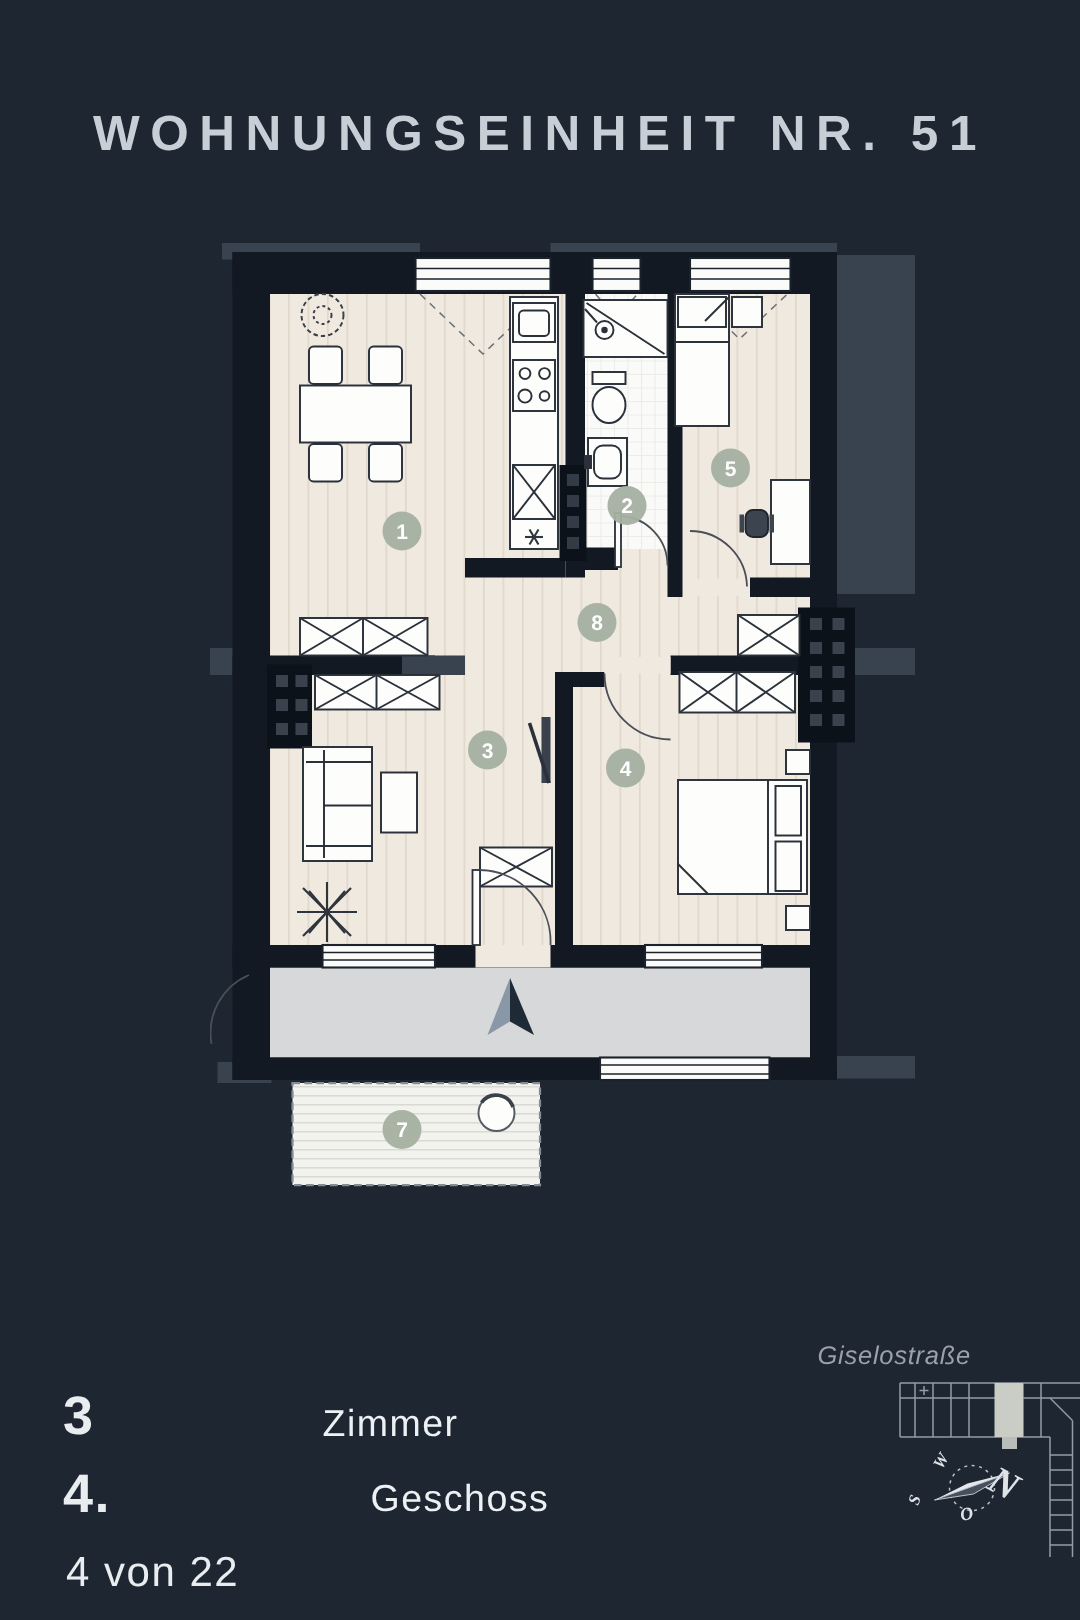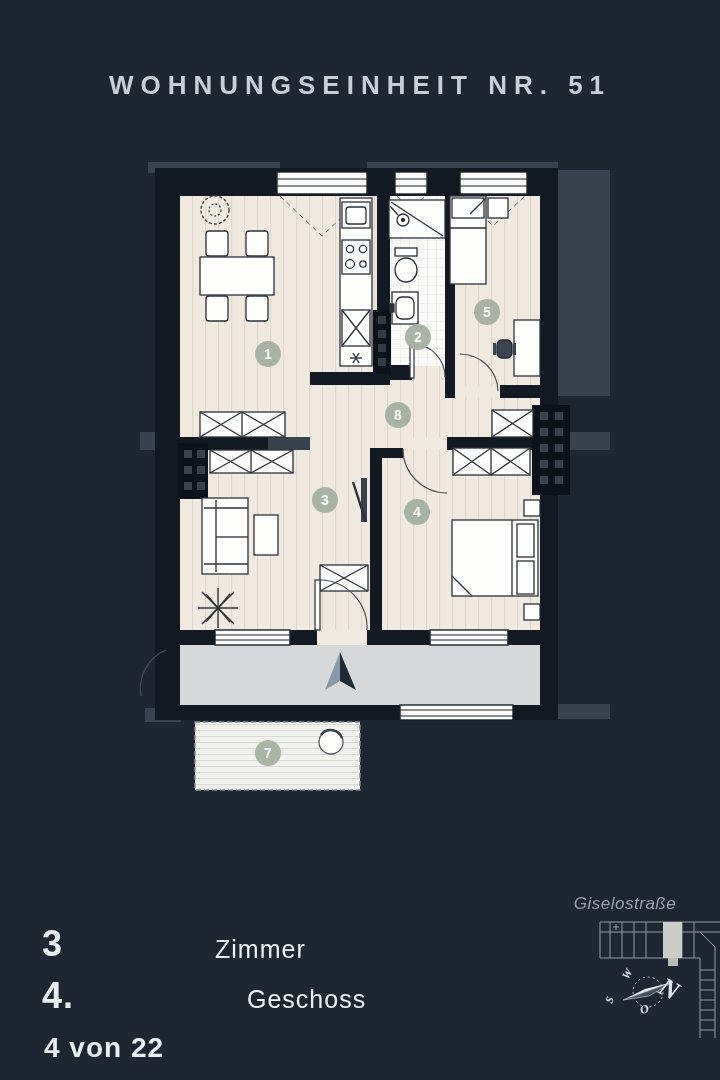--- a/index.html
+++ b/index.html
@@ -3,21 +3,21 @@
 <meta charset="utf-8">
 <style>
   html,body{margin:0;padding:0;}
   body{
     width:720px;height:1080px;position:relative;overflow:hidden;
     background:#1e2632;
     font-family:"Liberation Sans", sans-serif;
   }
   .title{
     position:absolute;top:70px;left:0;width:720px;text-align:center;
-    font-size:26px;font-weight:700;letter-spacing:7px;color:#c8ced5;
+    font-size:33px;font-weight:700;letter-spacing:7px;color:#c8ced5;
     white-space:nowrap;
   }
   .plan-svg{position:absolute;left:140px;top:160px;width:470px;height:660px;}
   .room-label{
     position:absolute;width:26px;height:26px;border-radius:50%;
     background:#a6b1a2;color:#ffffff;font-size:14px;font-weight:700;
     text-align:center;line-height:26px;opacity:.95;
   }
   .lbl1{left:255px;top:341px;} .lbl2{left:405px;top:324px;}
   .lbl3{left:312px;top:487px;} .lbl4{left:404px;top:499px;}
@@ -28,24 +28,24 @@
     font-size:36px;line-height:36px;letter-spacing:1px;
   }
   .info-label{
     position:absolute;left:215px;color:#eef1f4;font-weight:400;
     font-size:25px;line-height:26px;letter-spacing:1px;
   }
   .row1v{top:926px;} .row1l{top:936px;text-align:center;}
   .row2v{top:978px;} .row2l{top:986px;margin-left:32px;}
   .footer-line{
     position:absolute;left:44px;top:1032px;color:#e9edf0;
-    font-weight:700;font-size:28px;letter-spacing:1px;
+    font-weight:400;font-size:28px;letter-spacing:1px;
   }
   .street{
-    position:absolute;left:545px;top:894px;width:160px;text-align:center;
+    position:absolute;left:545px;top:894px;width:160px;text-align:left;
     font-style:italic;font-size:17px;color:#9aa1aa;letter-spacing:.5px;
   }
   .site-svg{position:absolute;left:595px;top:900px;width:125px;height:140px;}
 </style>
 </head>
 <body>
 
 <div class="title">WOHNUNGSEINHEIT NR. 51</div>
 
 <svg class="plan-svg" viewBox="0 0 470 660">

